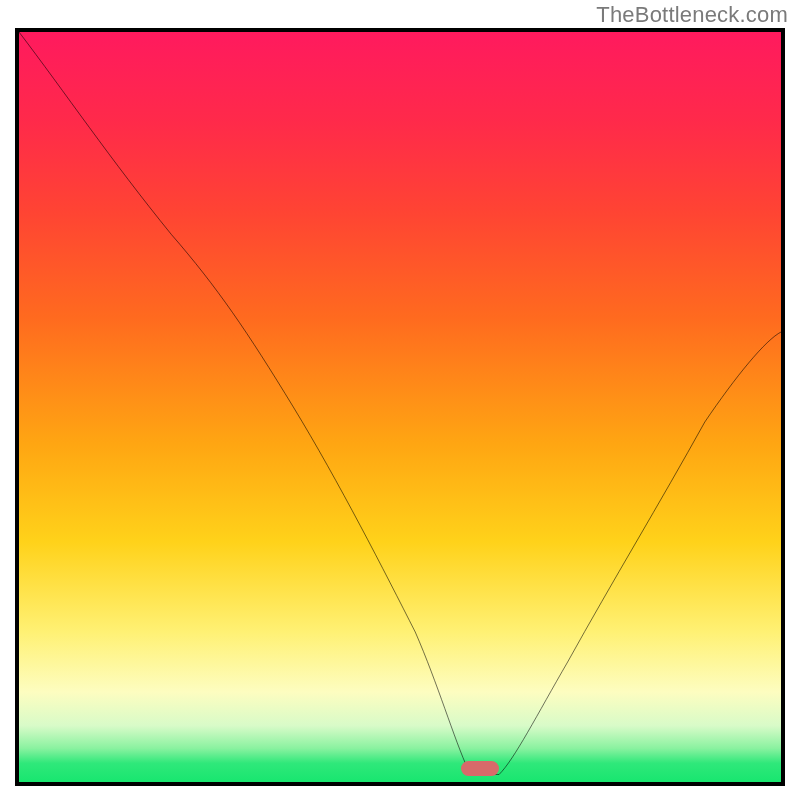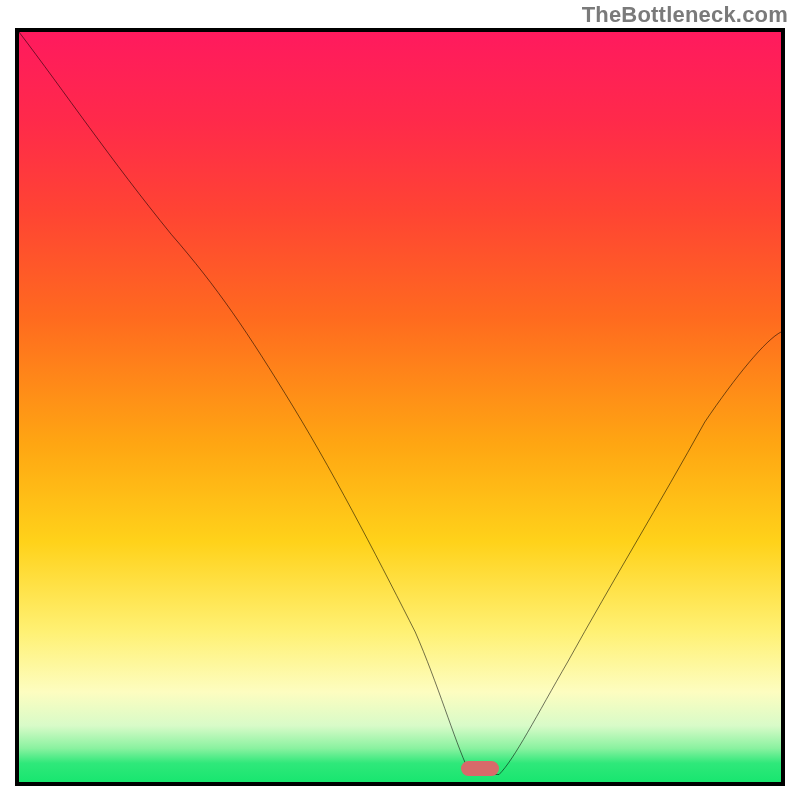--- a/index.html
+++ b/index.html
@@ -13,21 +13,21 @@
   .container {
     position: relative;
     width: 800px;
     height: 800px;
   }
   .watermark {
     position: absolute;
     top: 2px;
     right: 12px;
     font-size: 22px;
-    font-weight: 700;
+    font-weight: 400;
     color: #7a7a7a;
     letter-spacing: 0.2px;
     text-align: center;
   }
   .plot-frame {
     position: absolute;
     left: 15px;
     top: 28px;
     width: 770px;
     height: 758px;

